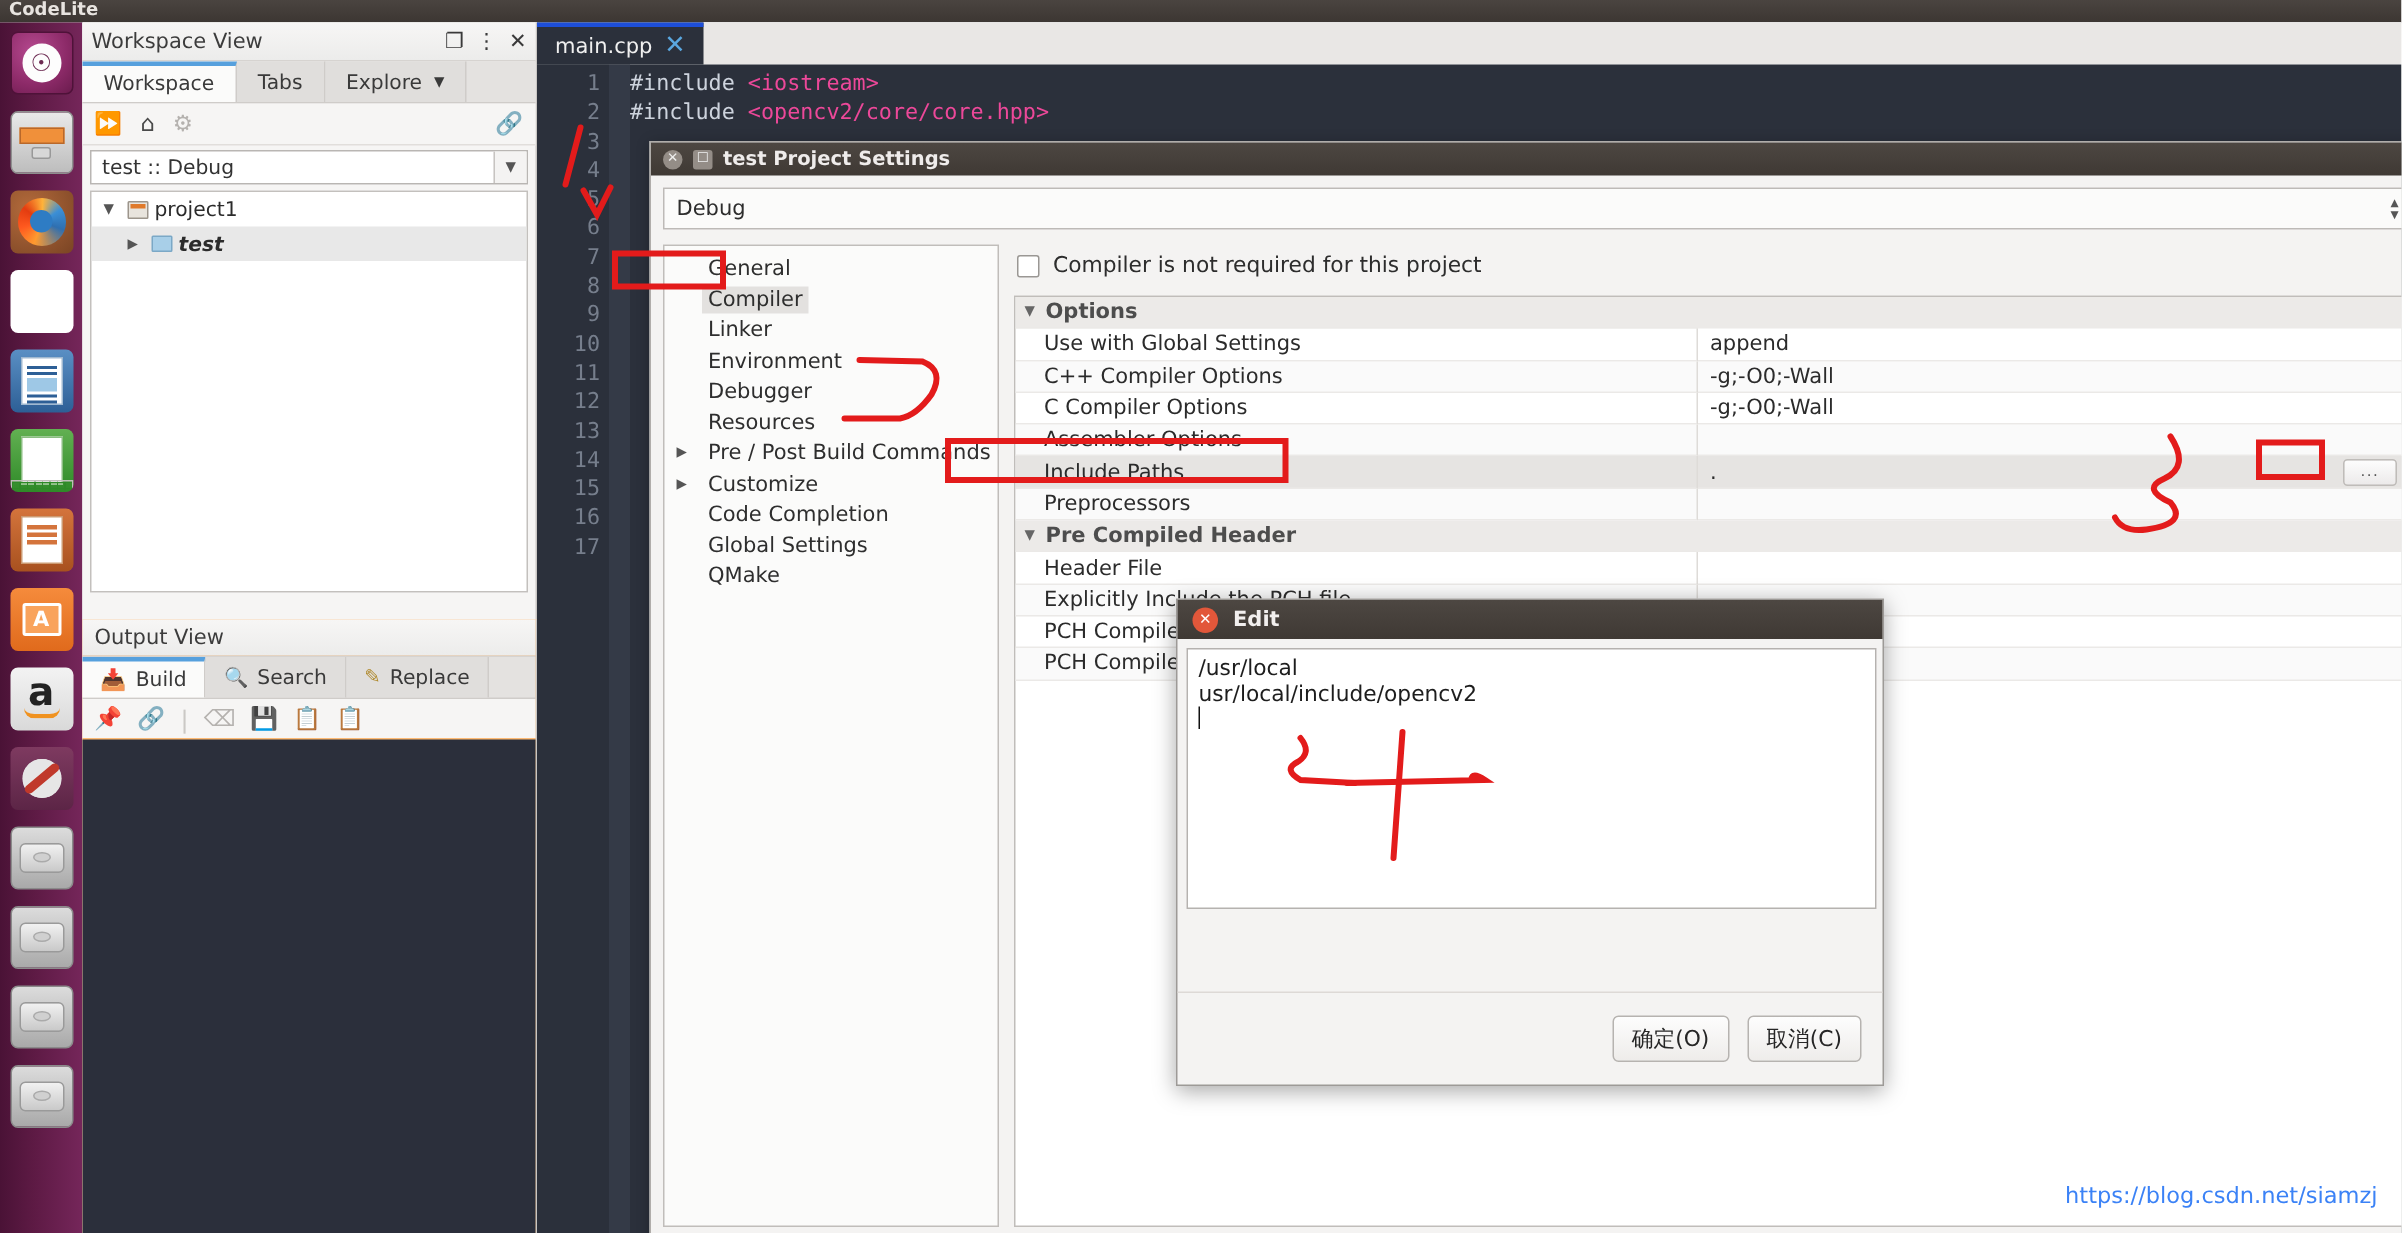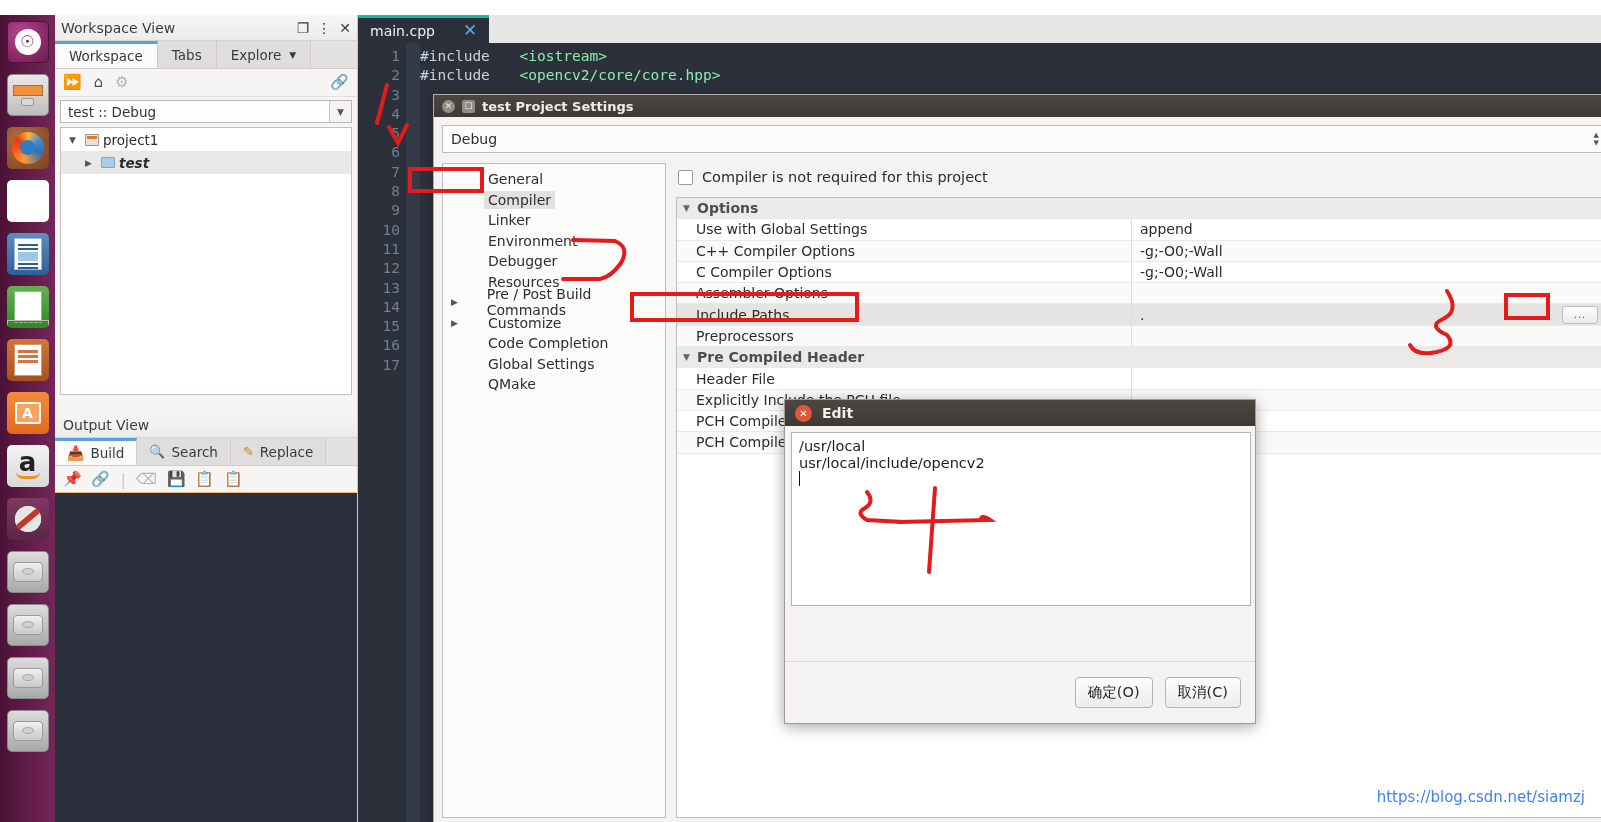--- a/index.html
+++ b/index.html
@@ -112,51 +112,51 @@
   .ovtab { padding:0 12px; display:flex; align-items:center; gap:6px; font-size:13.5px; color:#3a3a3a;
            border-right:1px solid #cfccc9; background:#e0dedc;}
   .ovtab.active { background:#fbfbfa; border-top:3px solid #56a0dd; }
   .ovtoolbar { height:26px; display:flex; align-items:center; padding:0 8px; gap:10px; background:#f6f5f4;}
   .ovbody { position:absolute; left:0; top:80px; right:0; bottom:0; background:#2b2f3b; }
 
   
   .editor { position:absolute; left:303px; top:0; right:0; bottom:0; background:#fff; }
   .edtabbar { height:28px; background:#e9e7e5; display:flex; }
   .edtab { background:#2b303b; color:#f0f0f0; font-size:14px; display:flex; align-items:center;
-           gap:28px; padding:0 12px; border-top:3px solid #14b8a6;}
+           gap:8px; padding:0 12px; border-top:3px solid #1d4ed8;}
   .edtab .x { color:#5aa7e0; font-size:17px; line-height:17px; }
   .edbody { position:absolute; left:0; top:28px; right:0; bottom:0; background:#2b303b; }
   .gutter { position:absolute; left:0; top:0; width:48px; bottom:0; background:#2b303b;
             color:#767e8c; font-family:"DejaVu Sans Mono","Liberation Mono",monospace; font-size:14.5px;
             text-align:right; padding-right:6px; padding-top:4px; line-height:19.3px;}
   .foldbar { position:absolute; left:48px; top:0; width:14px; bottom:0; background:#343a47;}
   .codearea { position:absolute; left:62px; top:4px; right:0; bottom:0;
               font-family:"DejaVu Sans Mono","Liberation Mono",monospace; font-size:14.5px; line-height:19.3px;
               white-space:pre; }
   .kw { color:#cdd3dd; }
-  .str { color:#86efac;margin-left:21px; }
+  .str { color:#ec4899; }
 
   
   .psdlg { position:absolute; left:378px; top:79px; width:1181px; height:733px;
            background:#f4f3f2; border:1px solid #b0adaa; box-shadow:0 2px 9px rgba(0,0,0,.3);}
   .pstitle { height:22px; background:linear-gradient(#4d4742,#3f3934); display:flex; align-items:center;
              padding:0 8px; gap:7px; color:#efeceb; font-size:13px; font-weight:bold;}
   .wbtn { width:13px;height:13px;border-radius:50%;background:#948d87;color:#efefef;font-size:9px;
           display:flex;align-items:center;justify-content:center;}
   .wbtn.sq { border-radius:2px; }
   .psconfig { margin:8px 8px 0 8px; height:28px; background:#fbfbfa; border:1px solid #bdbab7;
               display:flex; align-items:center; padding-left:8px; font-size:14px; color:#2d2d2d;}
   .psconfig .spin { margin-left:auto; margin-right:5px; display:flex; flex-direction:column; gap:2px;
                     font-size:7px; color:#555; line-height:6px;}
   .pscols { position:absolute; left:8px; top:68px; right:8px; bottom:8px; display:flex; gap:10px; }
 
   .pslist { width:224px; background:#fbfbfa; border:1px solid #c0bdba; padding-top:5px; overflow:hidden;}
   .plrow { height:20.5px; display:flex; align-items:center; font-size:14px; color:#2e2e2e; padding-left:8px;}
   .plrow .exp { width:17px; font-size:9px; color:#555; }
-  .plrow .lbl { padding:1px 4px;margin-left:16px; }
+  .plrow .lbl { padding:1px 4px; }
   .plrow.sel .lbl { background:#e3e1df; }
 
   .psright { flex:1; position:relative; }
   .chkline { display:flex; align-items:center; gap:9px; margin-top:6px; margin-left:2px; }
   .chkbox { width:15px;height:15px;border:1px solid #9a9794;background:#fff;border-radius:2px;}
   .chklbl { font-size:14.5px; color:#2d2d2d; }
 
   .grid { position:absolute; left:0; top:34px; right:0; bottom:0; border:1px solid #c0bdba;
           background:#fff; overflow:hidden;}
   .grow { display:flex; height:21.3px; align-items:stretch; font-size:14px; color:#2b2b2b; }
@@ -194,20 +194,23 @@
   .annot { position:absolute; pointer-events:none; }
   .redbox { position:absolute; border:4px solid #e31b1b; }
 
   .wm { position:absolute; right:16px; bottom:16px; font-size:15px; color:#3b82f6; }
 </style>
 </head>
 <body>
 
 <div id="root">
 
+  <div class="topbar">
+    <span>CodeLite</span>
+  </div>
 
   <div class="launcher">
     <div class="lnitem">
       <div class="lnsq ubtn">
           <div class="circ">☉</div>
         </div>
     </div>
     <div class="lnitem">
       <div class="lnsq files">
           <div class="draw"></div>

